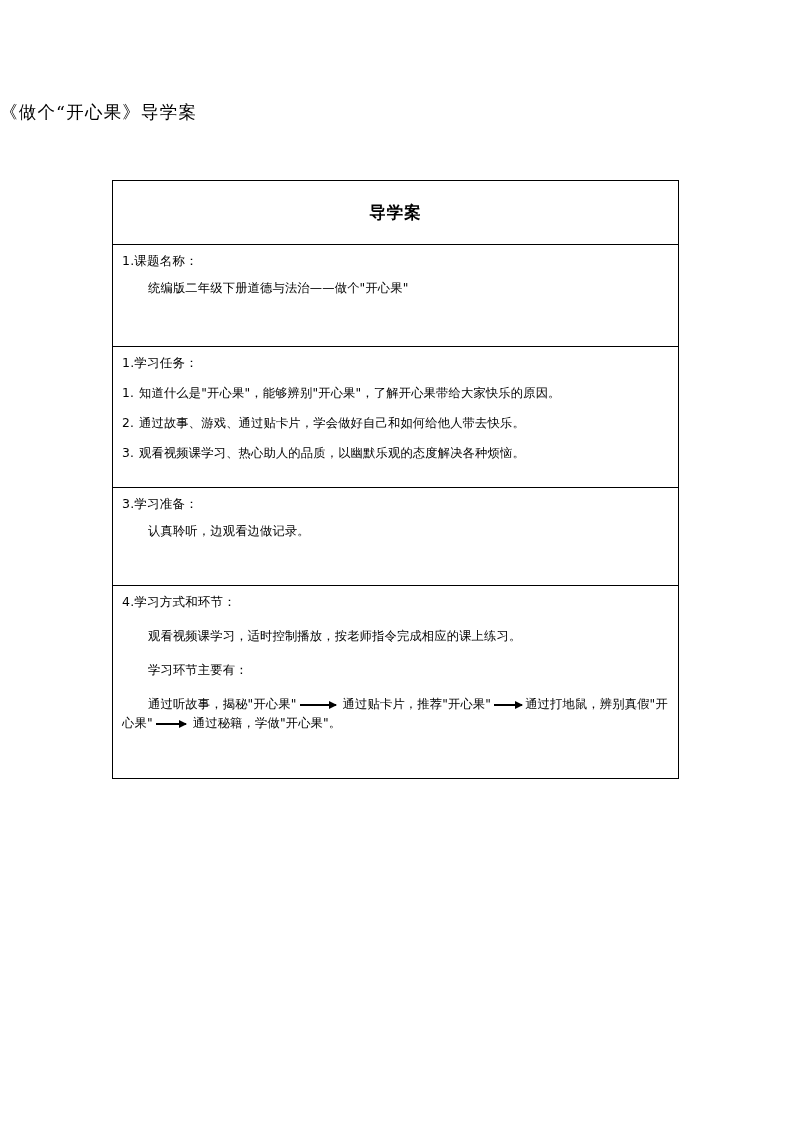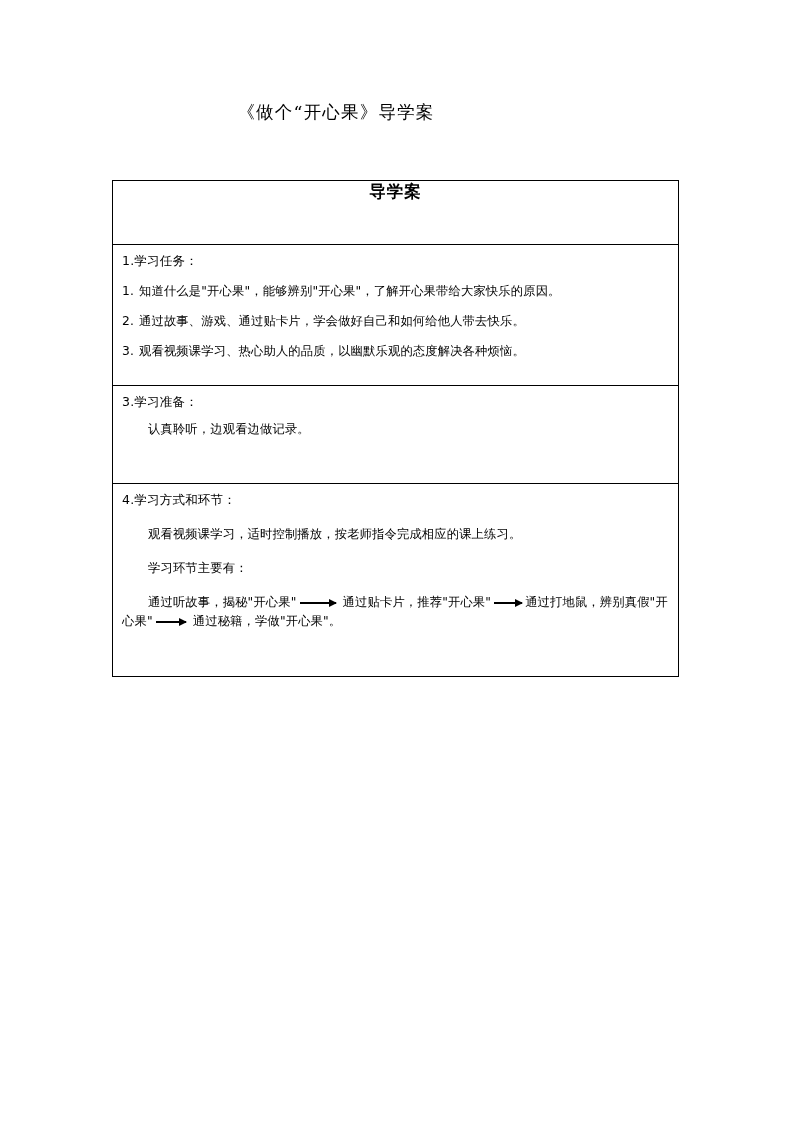--- a/index.html
+++ b/index.html
@@ -22,21 +22,20 @@
     position: relative;
     box-sizing: border-box;
   }
 
   
   .doc-title {
     position: absolute;
     left: 0;
     top: 100px;
     width: 672px;
-    text-align: center;
     font-size: 17.5px;
     letter-spacing: 1.2px;
     font-family: "DejaVu Serif", "Liberation Serif", serif;
     font-weight: 400;
     line-height: 1.4;
     white-space: nowrap;
   }
 
   
   .guide-table {
@@ -54,21 +53,21 @@
   }
 
   .cell-inner {
     padding: 7px 9px 7px 9px;
     box-sizing: border-box;
   }
 
   .hdr-cell .cell-inner {
     height: 63px;
     display: flex;
-    align-items: flex-start;
+    align-items: center;
     justify-content: center;
     padding: 0;
   }
   .hdr-text {
     font-size: 16.5px;
     font-weight: bold;
     letter-spacing: 1px;
     font-family: "DejaVu Sans", "Liberation Sans", sans-serif;
   }
 
@@ -159,20 +158,28 @@
     <tbody>
 
       <tr>
         <td class="hdr-cell">
           <div class="cell-inner">
             <span class="hdr-text">导学案</span>
           </div>
         </td>
       </tr>
 
+      <tr class="r1">
+        <td>
+          <div class="cell-inner">
+            <p class="row-label">1.课题名称：</p>
+            <p class="para indent spaced-sm">统编版二年级下册道德与法治——做个"开心果"</p>
+          </div>
+        </td>
+      </tr>
 
       <tr class="r2">
         <td>
           <div class="cell-inner">
             <p class="row-label">1.学习任务：</p>
             <ul class="task-list">
               <li>
                 <span class="task-num">1.</span><span>知道什么是"开心果"，能够辨别"开心果"，了解开心果带给大家快乐的原因。</span>
               </li>
               <li>

